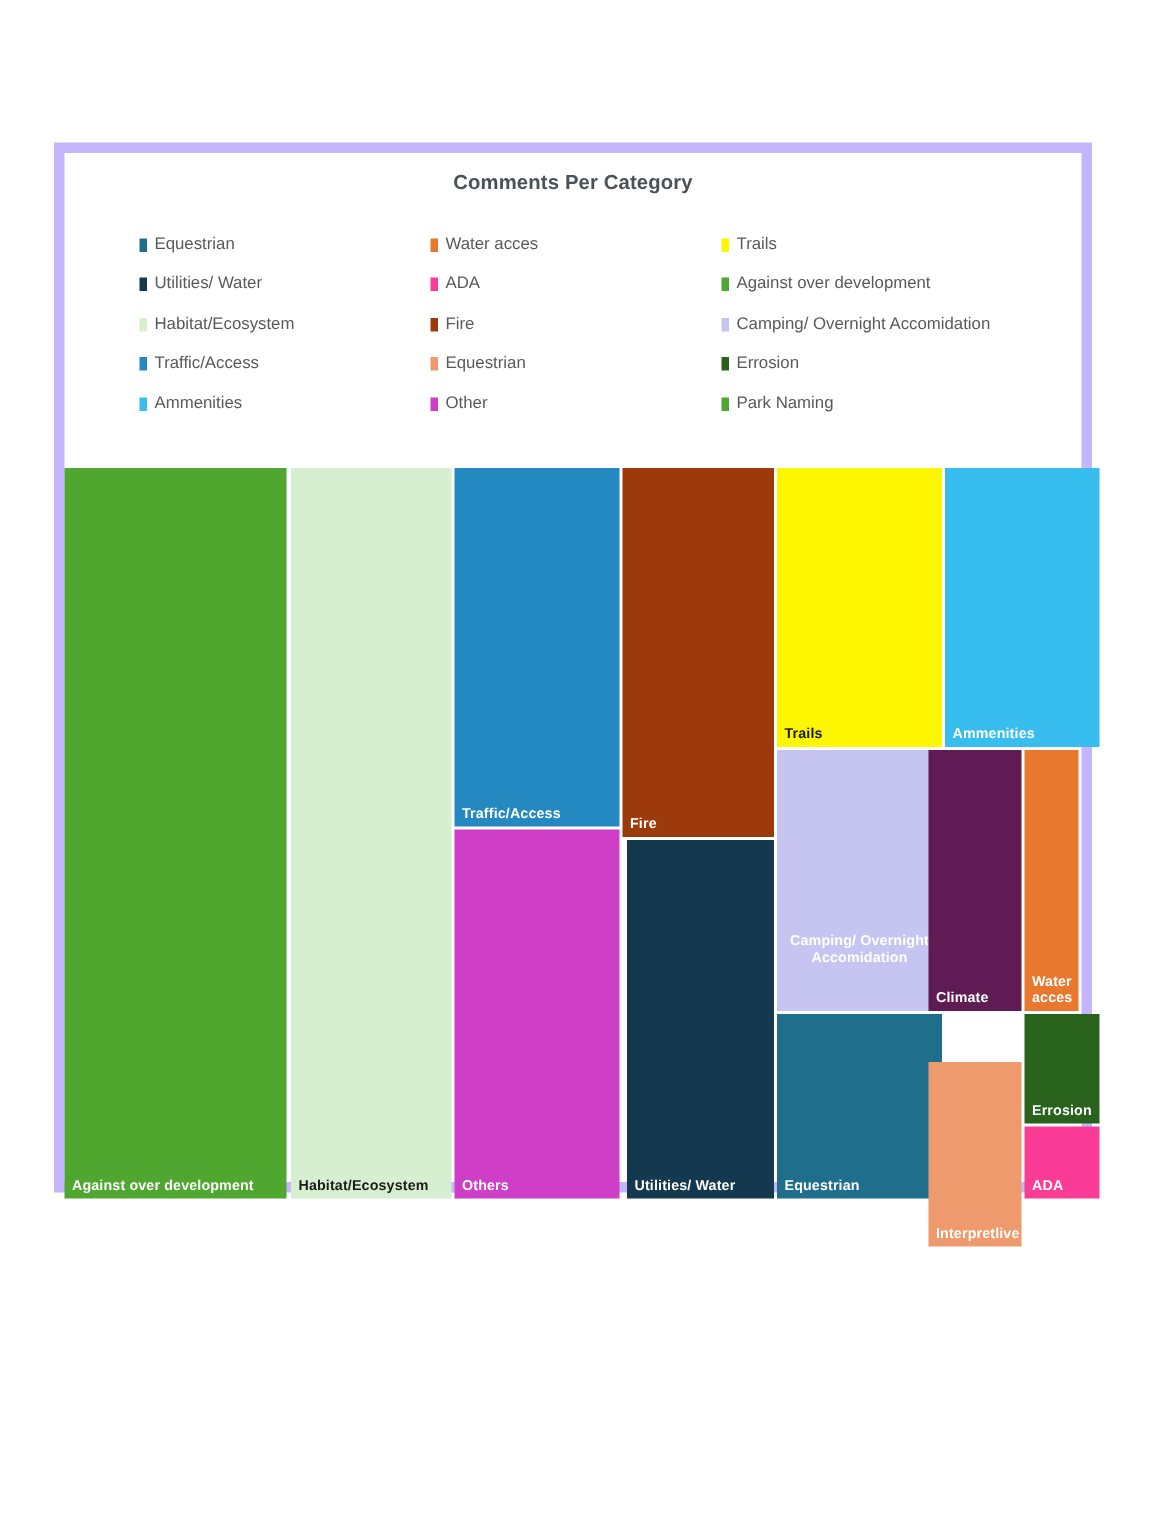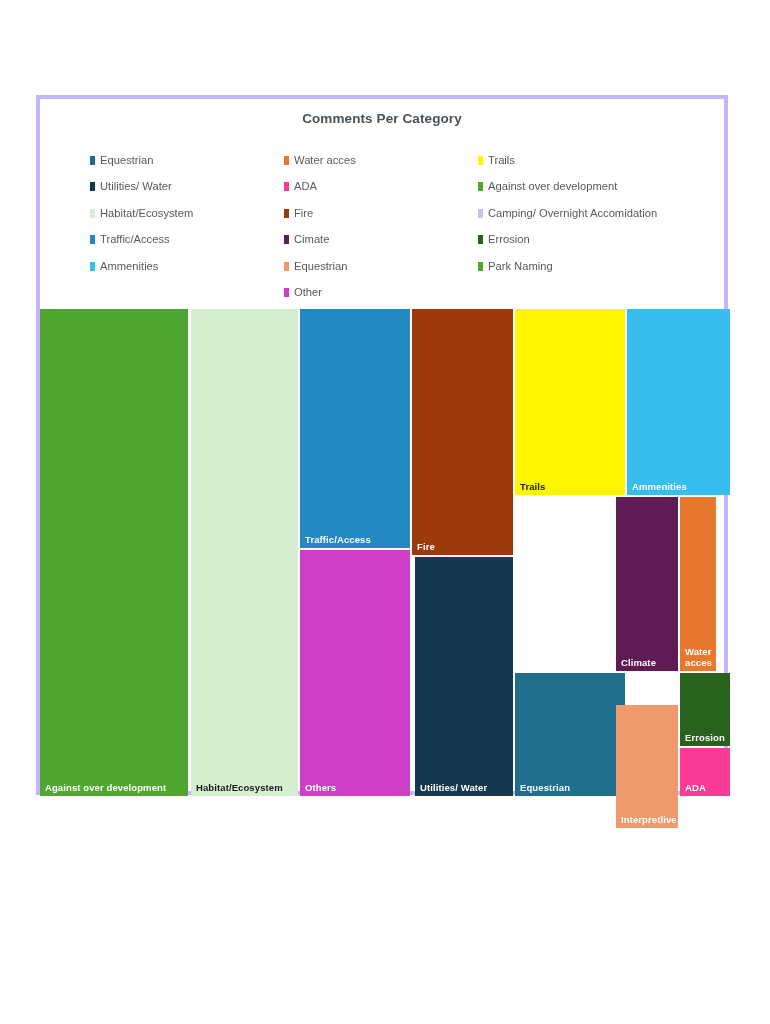--- a/index.html
+++ b/index.html
@@ -14,21 +14,21 @@
     position: relative;
     overflow: hidden;
   }
   #chart-card {
     position: absolute;
     left: 36px;
     top: 95px;
     width: 692px;
     height: 700px;
     background: #ffffff;
-    border: 4px solid #c4b5fd;
+    border: 7px solid #c4b5fd;
     box-sizing: border-box;
   }
   #chart-title {
     position: absolute;
     left: 0;
     top: 12px;
     width: 100%;
     text-align: center;
     font-size: 13.5px;
     font-weight: bold;
@@ -137,24 +137,20 @@
         </div>
         <div class="legend-item">
           <span class="legend-swatch" style="background: rgb(251, 60, 150);"></span>
           <span class="legend-label">ADA</span>
         </div>
         <div class="legend-item">
           <span class="legend-swatch" style="background: rgb(156, 58, 12);"></span>
           <span class="legend-label">Fire</span>
         </div>
         <div class="legend-item">
-          <span class="legend-swatch" style="background: rgb(94, 27, 84);"></span>
-          <span class="legend-label">Cimate</span>
-        </div>
-        <div class="legend-item">
           <span class="legend-swatch" style="background: rgb(238, 154, 108);"></span>
           <span class="legend-label">Equestrian</span>
         </div>
         <div class="legend-item">
           <span class="legend-swatch" style="background: rgb(206, 62, 198);"></span>
           <span class="legend-label">Other</span>
         </div>
       </div>
       <div class="legend-col c2">
         <div class="legend-item">
@@ -195,20 +191,24 @@
       </div>
       <div class="tile" style="left: 372px; top: 0px; width: 101px; height: 246px; background: rgb(156, 58, 12);">
         <div class="tile-label light">Fire</div>
       </div>
       <div class="tile" style="left: 375px; top: 248px; width: 98px; height: 239px; background: rgb(20, 57, 79);">
         <div class="tile-label light">Utilities/ Water</div>
       </div>
       <div class="tile" style="left: 475px; top: 0px; width: 110px; height: 186px; background: rgb(252, 246, 1);">
         <div class="tile-label dark">Trails</div>
       </div>
+      <div class="tile" style="left: 475px; top: 188px; width: 110px; height: 174px; background: rgb(198, 197, 242);">
+        <div class="tile-label light center">Camping/ Overnight
+Accomidation</div>
+      </div>
       <div class="tile" style="left: 475px; top: 364px; width: 110px; height: 123px; background: rgb(31, 110, 140);">
         <div class="tile-label light">Equestrian</div>
       </div>
       <div class="tile" style="left: 587px; top: 0px; width: 103px; height: 186px; background: rgb(56, 189, 239);">
         <div class="tile-label light">Ammenities</div>
       </div>
       <div class="tile" style="left: 576px; top: 188px; width: 62px; height: 174px; background: rgb(94, 27, 84);">
         <div class="tile-label light">Climate</div>
       </div>
       <div class="tile" style="left: 576px; top: 364px; width: 62px; height: 123px; background: rgb(238, 154, 108); margin-top: 32px;">

